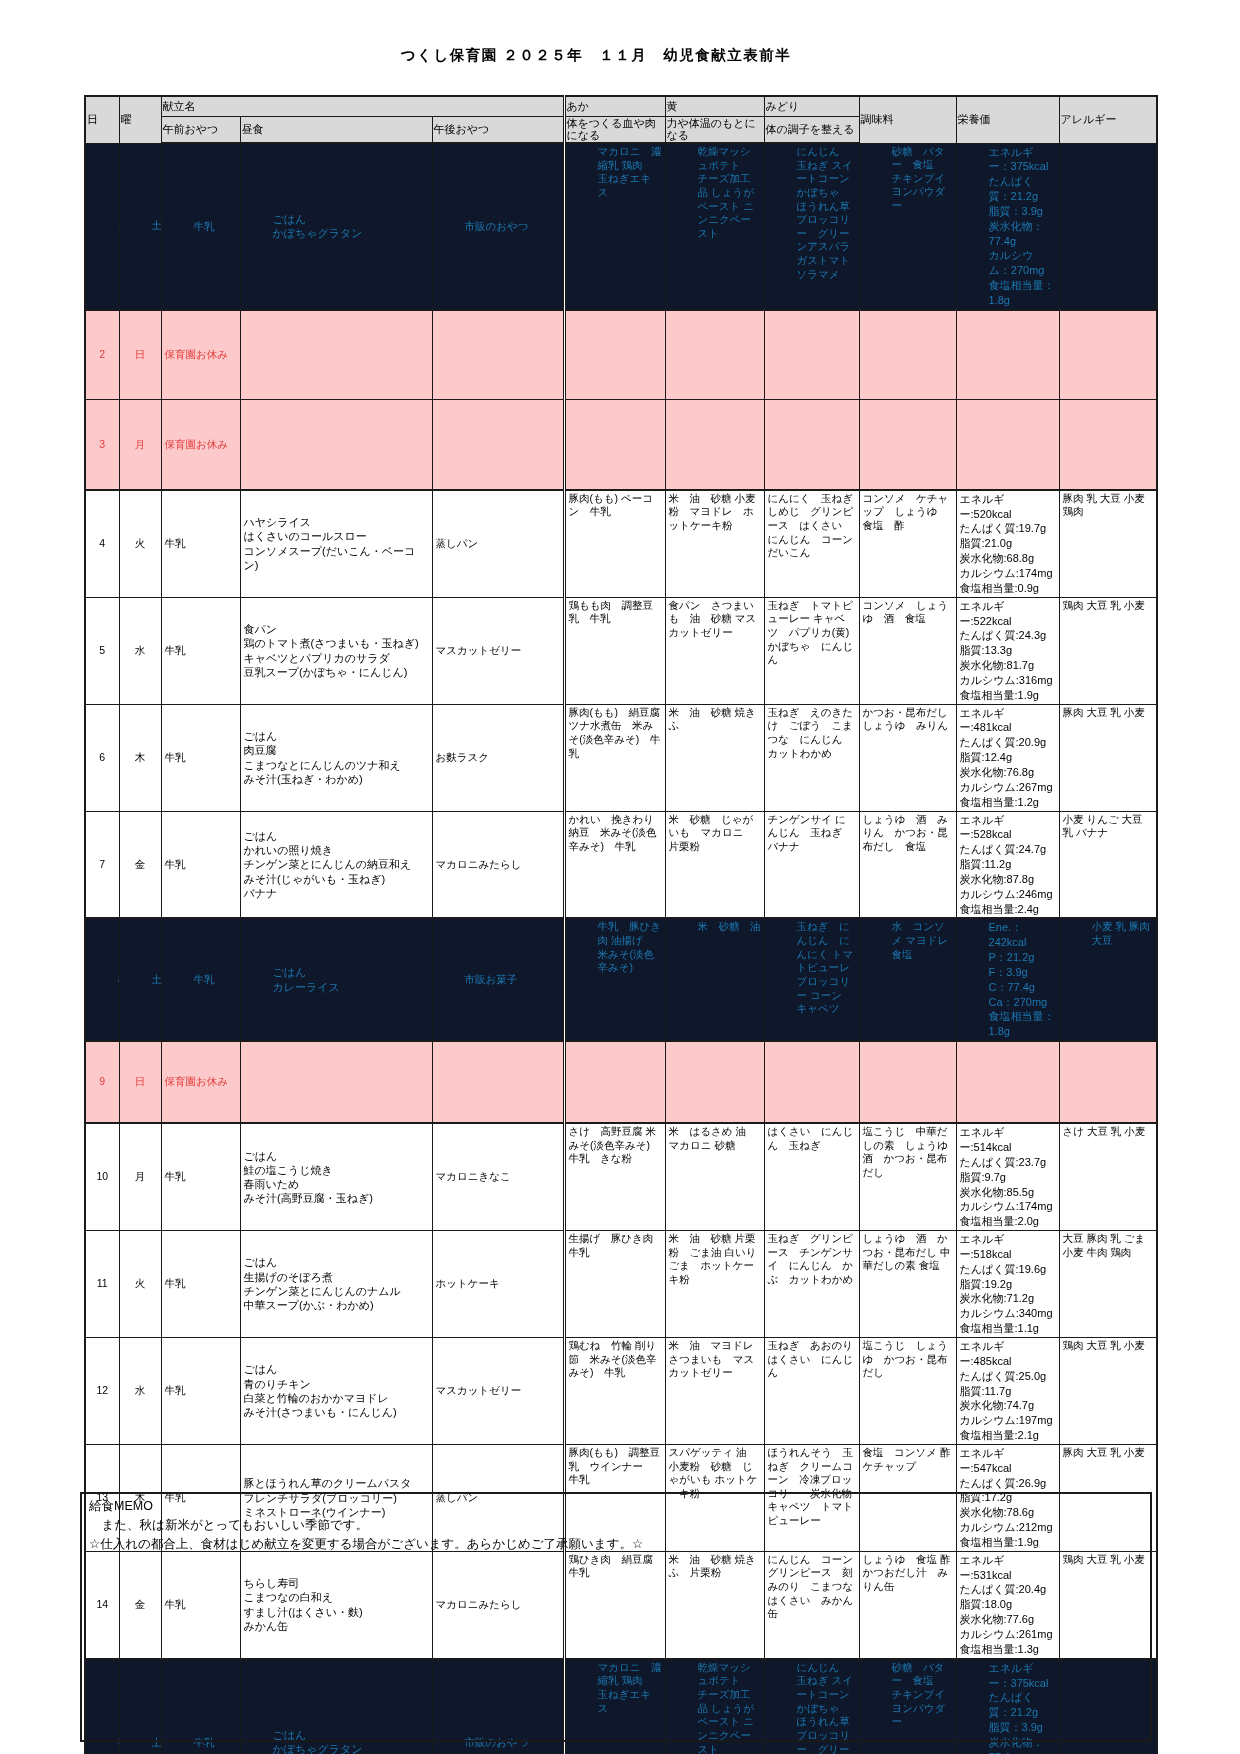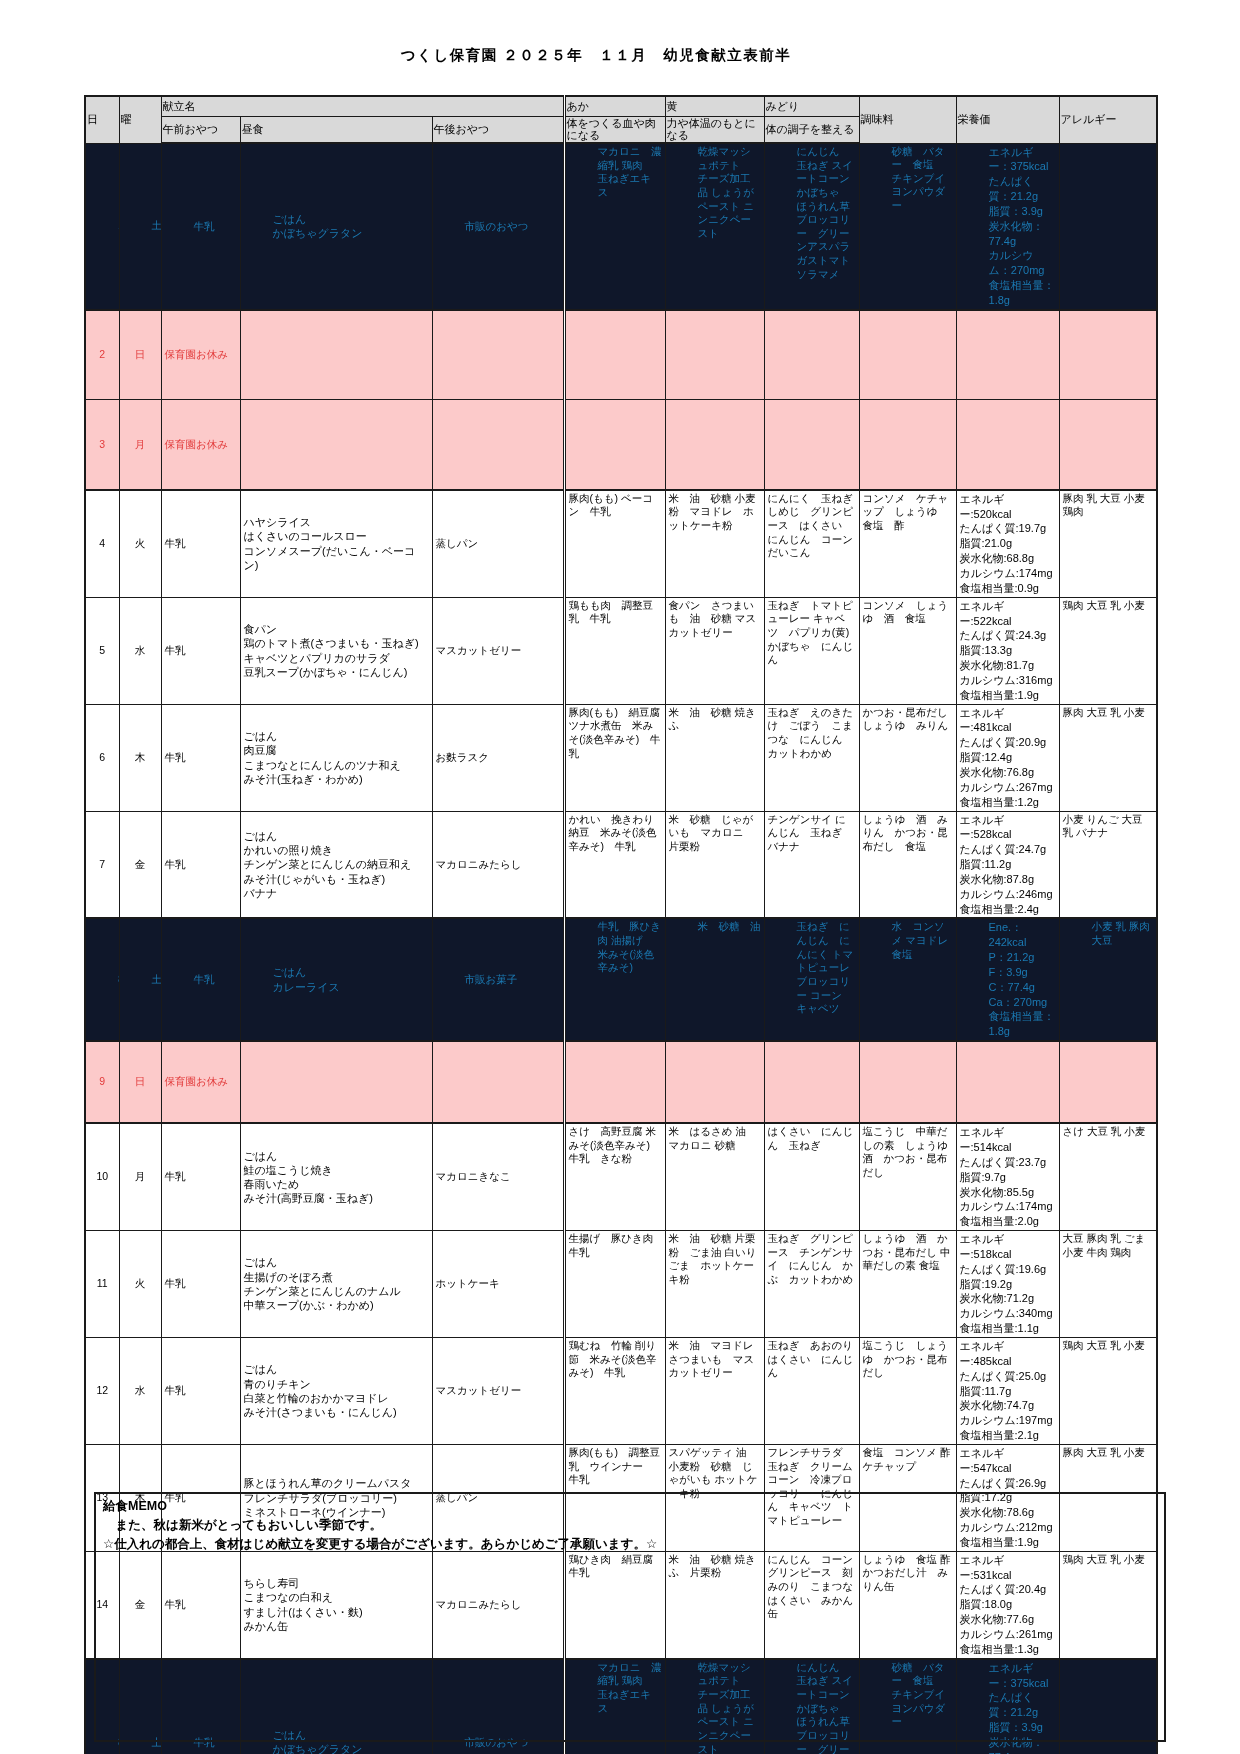--- a/index.html
+++ b/index.html
@@ -16,23 +16,23 @@
   .menu-table td{font-size:10.5px;vertical-align:top;word-break:break-all;
          white-space:pre-line;line-height:1.3;}
   td.c{text-align:center;vertical-align:middle;white-space:normal;word-break:normal;}
   td.mid{vertical-align:middle;}
   td.lunch{font-size:11px;}
   td.nut{font-size:11px;line-height:1.35;word-break:normal;}
   .grp{border-left:3px double #1a1a1a !important;}
   tr.row-saturday td{background:#0f172a;color:#1b79b2;padding-left:32px;}
   tr.row-holiday td{background:#fccaca;color:#e23b3b;}
   tr.thick-top td{border-top:2px solid #1a1a1a;}
-  .memo{position:absolute;left:94px;top:1492px;width:1072px;height:250px;
+  .memo{position:absolute;left:80px;top:1492px;width:1072px;height:250px;
         border:2px solid #1a1a1a;box-sizing:border-box;padding:3px 7px;
-        font-size:12.5px;line-height:1.5;font-weight:bold;}
+        font-size:12.5px;line-height:1.5;}
   .memo-title{font-size:12.5px;}
 </style>
 </head>
 <body>
 
 <div class="page">
 
   <div class="title">つくし保育園 ２０２５年　１１月　幼児食献立表前半</div>
 
   <table class="menu-table">
@@ -310,21 +310,21 @@
     <tr class="row-normal" style="height: 92px;">
       <td class="c">13</td>
       <td class="c">木</td>
       <td class="mid">牛乳</td>
       <td class="mid lunch">豚とほうれん草のクリームパスタ
 フレンチサラダ(ブロッコリー)
 ミネストローネ(ウインナー)</td>
       <td class="mid">蒸しパン</td>
       <td class="grp">豚肉(もも)　調整豆乳　ウインナー　牛乳</td>
       <td>スパゲッティ 油　小麦粉　砂糖　じゃがいも ホットケーキ粉</td>
-      <td>フレンチサラダ　玉ねぎ　クリームコーン　冷凍ブロッコリー　にんじん　キャベツ　トマトピューレー</td>
+      <td>ほうれんそう　玉ねぎ　クリームコーン　冷凍ブロッコリー　炭水化物　キャベツ　トマトピューレー</td>
       <td>食塩　コンソメ 酢　ケチャップ</td>
       <td class="nut">エネルギー:547kcal
 たんぱく質:26.9g
 脂質:17.2g
 炭水化物:78.6g
 カルシウム:212mg
 食塩相当量:1.9g</td>
       <td>豚肉 大豆 乳 小麦</td>
     </tr>
 

